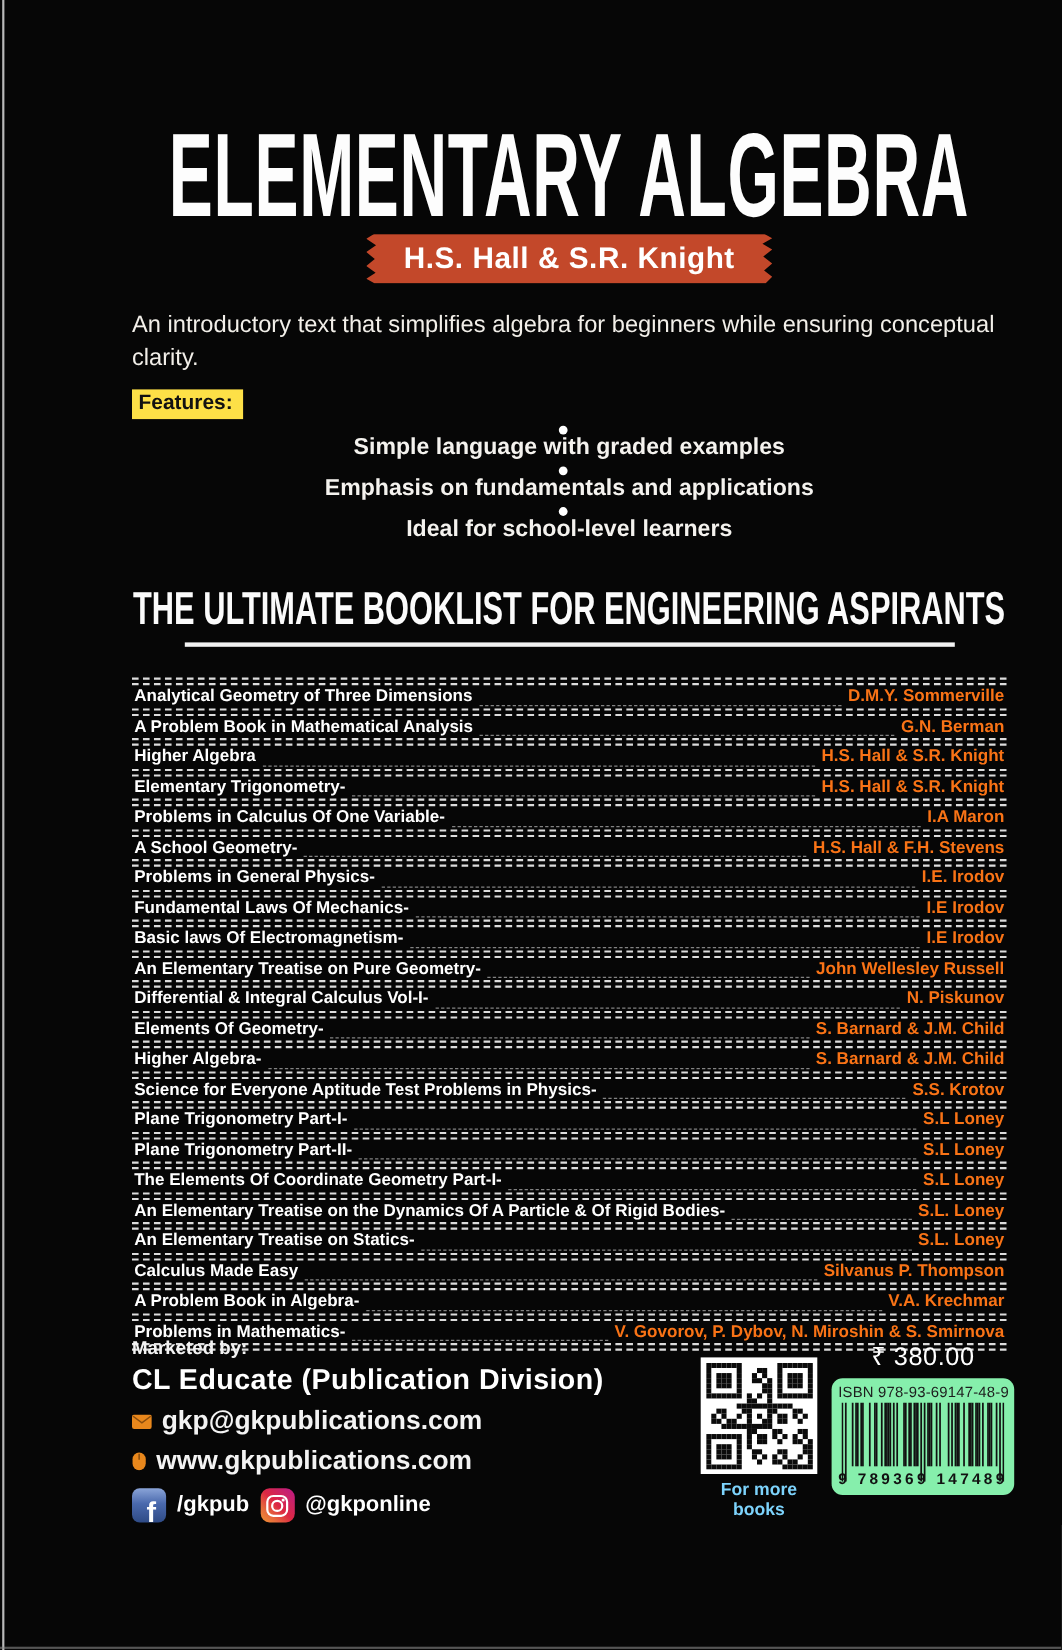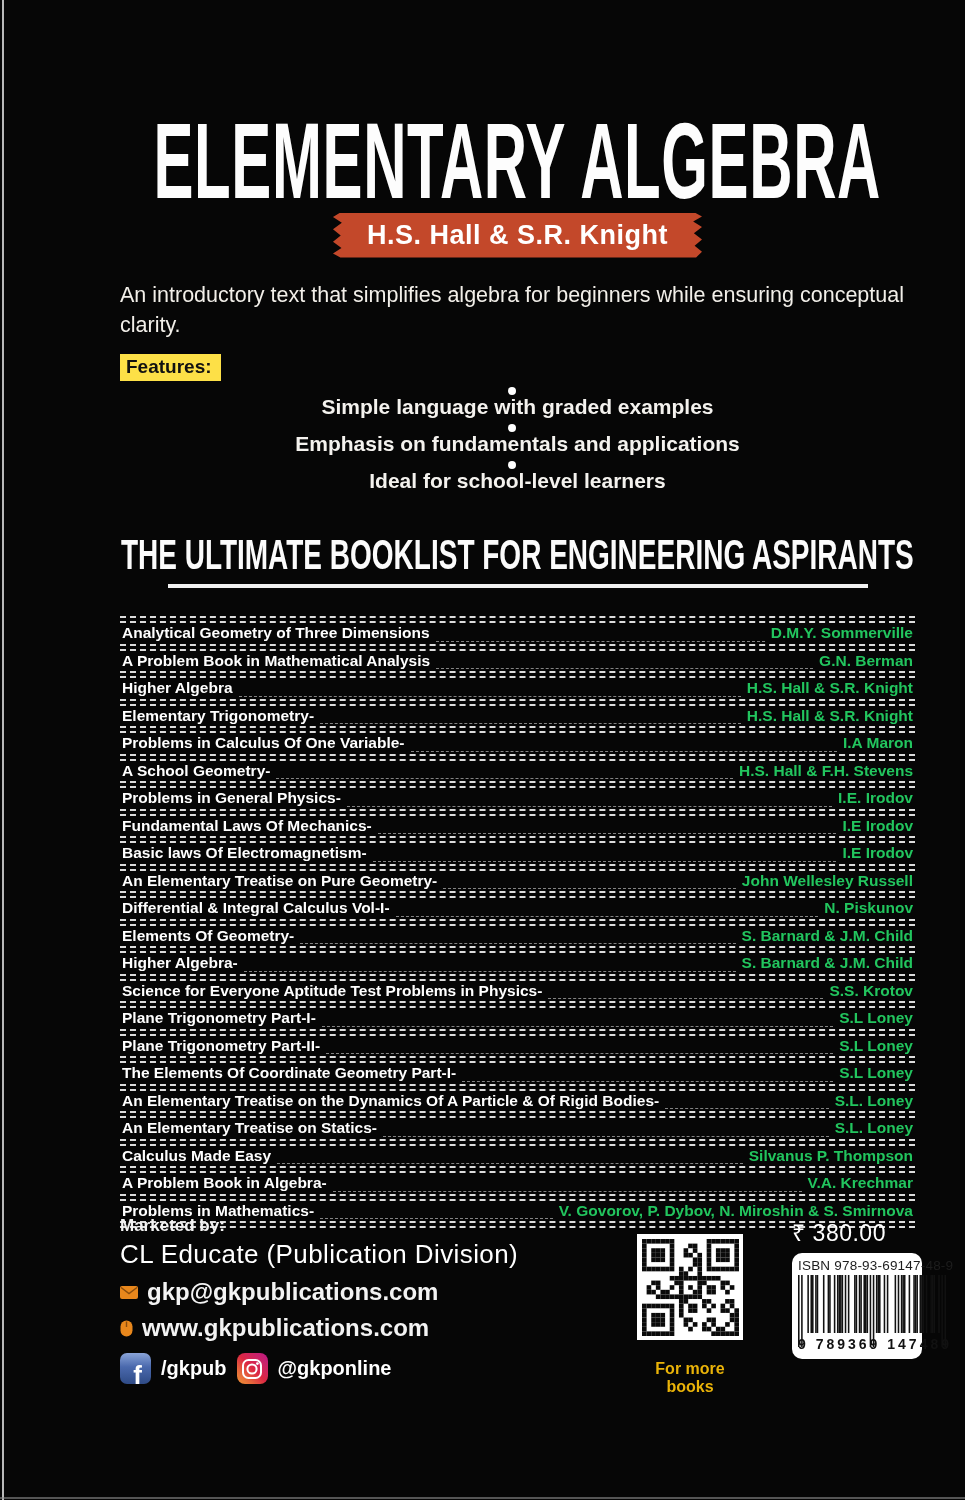--- a/index.html
+++ b/index.html
@@ -49,50 +49,50 @@
   
   .booklist{margin-top:28px;border-top:2px dashed #dcdcdc;border-bottom:2px dashed #dcdcdc;padding:3px 0;}
   .row{
     display:flex;align-items:baseline;
     border-top:2px dashed #dcdcdc;border-bottom:2px dashed #dcdcdc;
     margin:0 0 3px 0;padding:1px 2px 2px 2px;font-size:15.5px;font-weight:bold;line-height:17.5px;
   }
   .row:last-child{margin-bottom:0;}
   .bt{white-space:nowrap;color:#fff;}
   .lead{flex:1;border-bottom:1.5px dashed rgba(255,255,255,.5);margin:0 6px;align-self:flex-end;height:5px;min-width:8px;}
-  .ba{white-space:nowrap;color:#22c55e;}
+  .ba{white-space:nowrap;color:#f97316;}
 
   
   .footer{position:absolute;left:120px;right:48px;top:1216px;height:260px;}
   .mb-label{font-size:17px;font-weight:bold;color:#f3f3f3;}
-  .publisher{font-size:26px;font-weight:normal;margin-top:3px;letter-spacing:.4px;}
+  .publisher{font-size:26px;font-weight:bold;margin-top:3px;letter-spacing:.4px;}
   .contact{display:flex;align-items:center;gap:9px;margin-top:8px;font-size:24px;font-weight:bold;color:#f3f3f3;}
   .social{display:flex;align-items:center;gap:10px;margin-top:11px;font-size:20px;font-weight:bold;}
   .fb{
     width:31px;height:31px;border-radius:7px;flex:none;
     background:linear-gradient(180deg,#8aa4d8 0%,#4a69ad 45%,#2f4b86 100%);
     display:flex;align-items:flex-end;justify-content:center;overflow:hidden;
   }
   .fb span{font-weight:bold;font-size:26px;color:#fff;line-height:26px;transform:translate(2px,4px);}
   .ig{
     width:31px;height:31px;border-radius:8px;flex:none;margin-left:14px;
     background:linear-gradient(45deg,#f09433 0%,#e6683c 25%,#dc2743 50%,#cc2366 75%,#bc1888 100%);
     display:flex;align-items:center;justify-content:center;
   }
   .ig-gap{margin-left:0;}
 
   
   .qr-block{position:absolute;left:512px;top:18px;width:116px;text-align:center;}
   .qr-box{background:#fff;width:106px;height:106px;margin:0 auto;padding:0;display:flex;align-items:center;justify-content:center;}
-  .qr-caption{margin-top:20px;font-size:16px;font-weight:bold;color:#eab308;}
+  .qr-caption{margin-top:6px;font-size:16px;font-weight:bold;color:#7dd3fc;}
 
   
   .bc-block{position:absolute;left:636px;top:0;width:166px;}
   .price{text-align:center;font-size:23px;font-weight:normal;color:#fff;letter-spacing:.5px;}
-  .bc-label{margin-top:5px;background:#ffffff;border-radius:10px;padding:5px 6px 7px 6px;margin-left:36px;}
+  .bc-label{margin-top:5px;background:#86efac;border-radius:10px;padding:5px 6px 7px 6px;}
   .isbn{font-size:13.5px;color:#1d1d1d;text-align:center;letter-spacing:.2px;white-space:nowrap;}
   .bars{display:block;margin:2px auto 0 auto;}
   .bc-digits{margin-top:-11px;text-align:left;font-size:14px;font-weight:bold;color:#111;letter-spacing:3px;white-space:nowrap;}
 </style>
 </head>
 <body>
 
 <div class="page">
   <div class="edge-left"></div>
   <div class="edge-bottom"></div>

